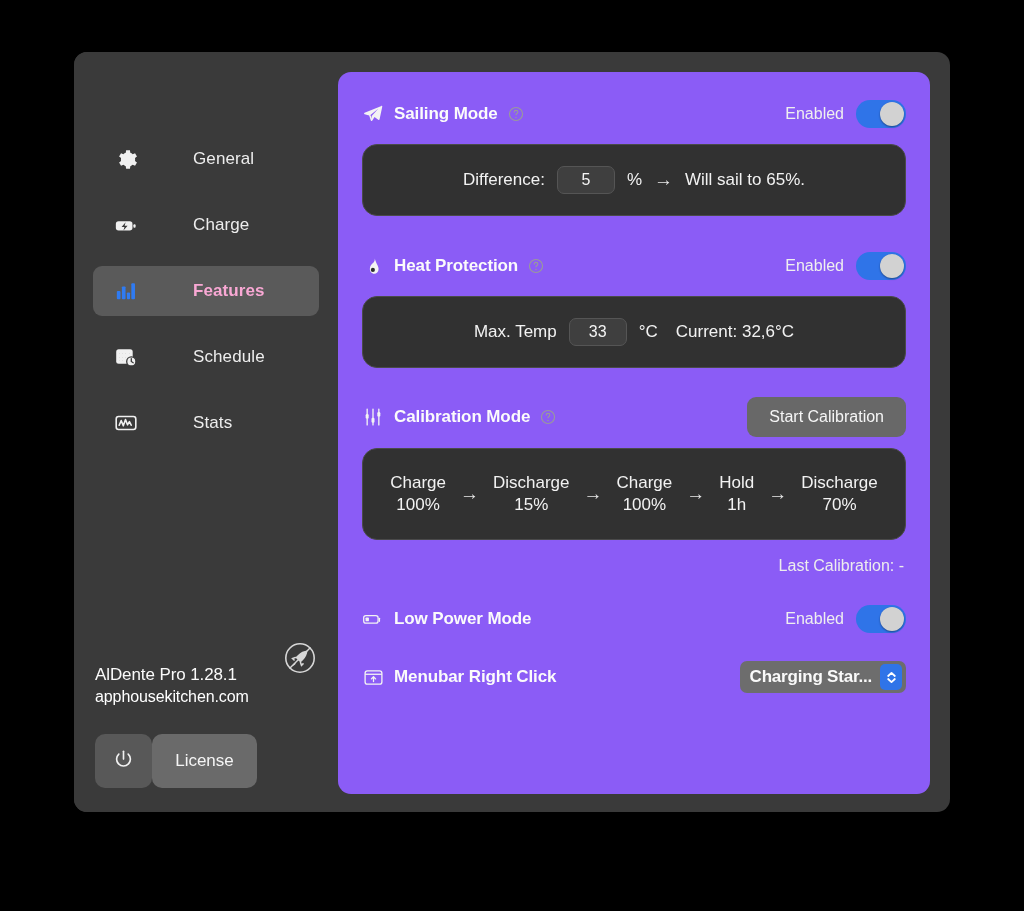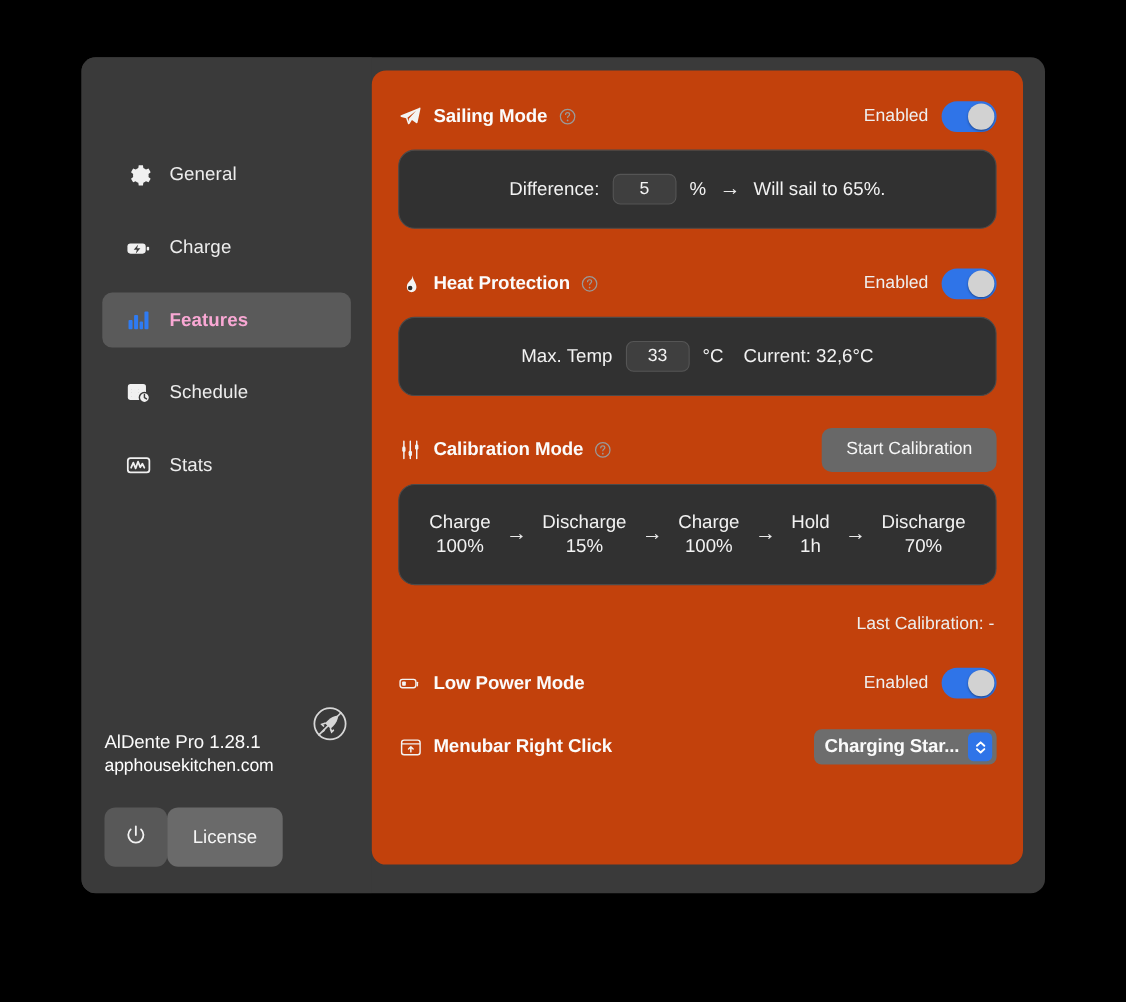--- a/index.html
+++ b/index.html
@@ -55,21 +55,21 @@
   .nav-item + .nav-item { margin-top: 16px; }
   .nav-item.active { background: #5a5a5a; }
   .nav-icon {
     width: 24px; height: 24px;
     display: flex; align-items: center; justify-content: center;
     color: #f0f0f0;
     flex: 0 0 24px;
   }
   .nav-item.active .nav-icon { color: #2f7bf2; }
   .nav-label {
-    font-size: 17px; color: #ededed; letter-spacing: .1px;
+    font-size: 17px; color: #ededed; letter-spacing: .1px; margin-left: 39px;
   }
   .nav-item.active .nav-label { color: #f9a8d4; font-weight: bold; }
 
   
   .side-footer {
     position: absolute; left: 0; bottom: 0; width: 264px;
     padding: 0 19px 24px 19px;
   }
   .brand-row {
     display: flex; align-items: flex-start; justify-content: space-between;
@@ -96,23 +96,23 @@
   .btn-license {
     width: 105px; height: 54px; border-radius: 10px;
     background: #6a6a6a; border: none;
     color: #f5f5f5; font-size: 17px;
     font-family: "Liberation Sans", sans-serif;
     cursor: pointer;
   }
 
   
   .main {
-    position: absolute; left: 264px; top: 12px;
+    position: absolute; left: 264px; top: 20px;
     width: 592px; height: 722px;
-    background: #c2410c;
+    background: #8b5cf6;
     border-radius: 13px;
     padding: 22px 24px 0 24px;
     overflow: hidden;
   }
   .section { margin-bottom: 4px; }
   .sec-head {
     display: flex; align-items: center;
     height: 40px;
   }
   .sec-icon {
@@ -175,21 +175,21 @@
   }
 
   .steps-wrap { display: flex; align-items: center; gap: 14px; }
   .step { text-align: center; line-height: 1.28; }
   .step .s1 { font-size: 17px; color: #f2f2f2; display: block; }
   .step .s2 { font-size: 17px; color: #f2f2f2; display: block; }
   .step-arrow { color: #e9e9e9; font-size: 19px; }
 
   .last-cal {
     text-align: right; font-size: 16px; color: #ededed;
-    margin-top: 27px; padding-right: 2px;
+    margin-top: 17px; padding-right: 2px;
   }
 
   .simple-row {
     display: flex; align-items: center; height: 52px; margin-top: 12px; text-align: right;
   }
   .select-box {
     height: 32px; min-width: 158px;
     background: #6d6d6d; border-radius: 7px;
     display: flex; align-items: center; justify-content: space-between;
     padding: 0 4px 0 10px; cursor: pointer;

